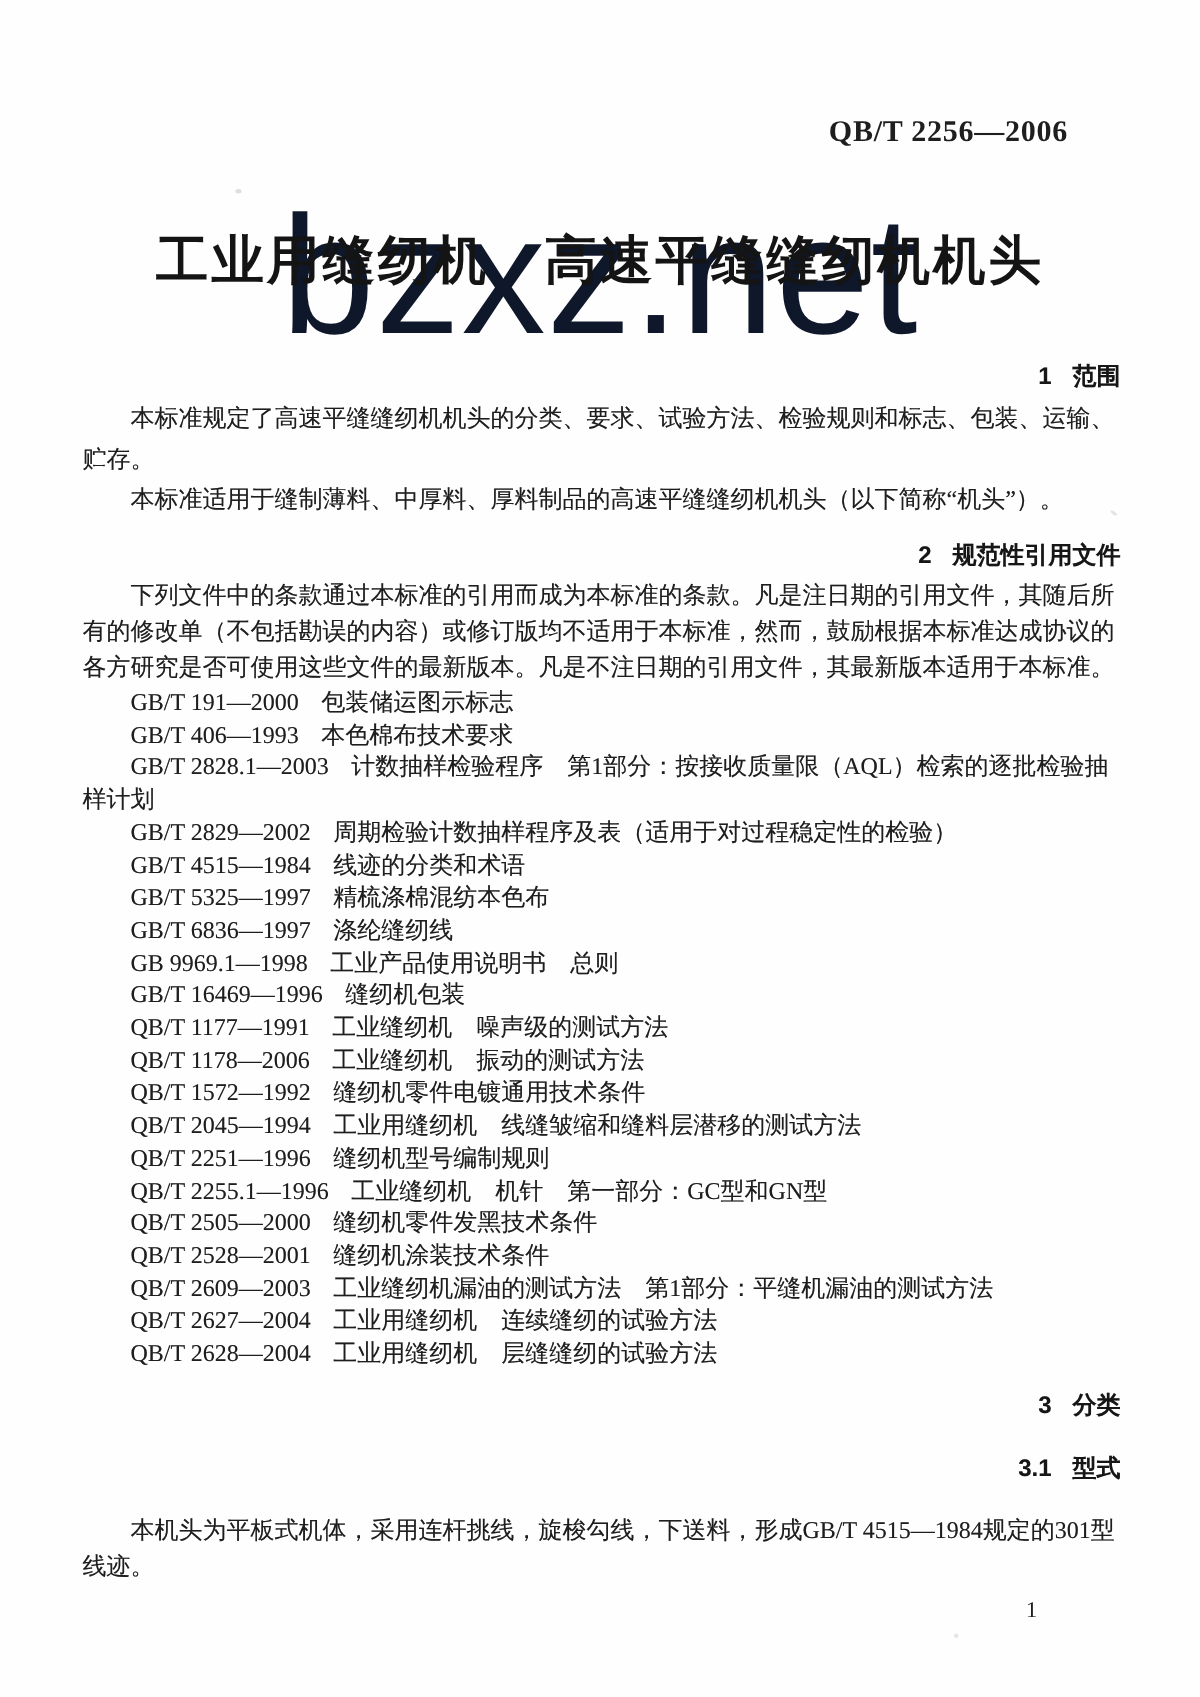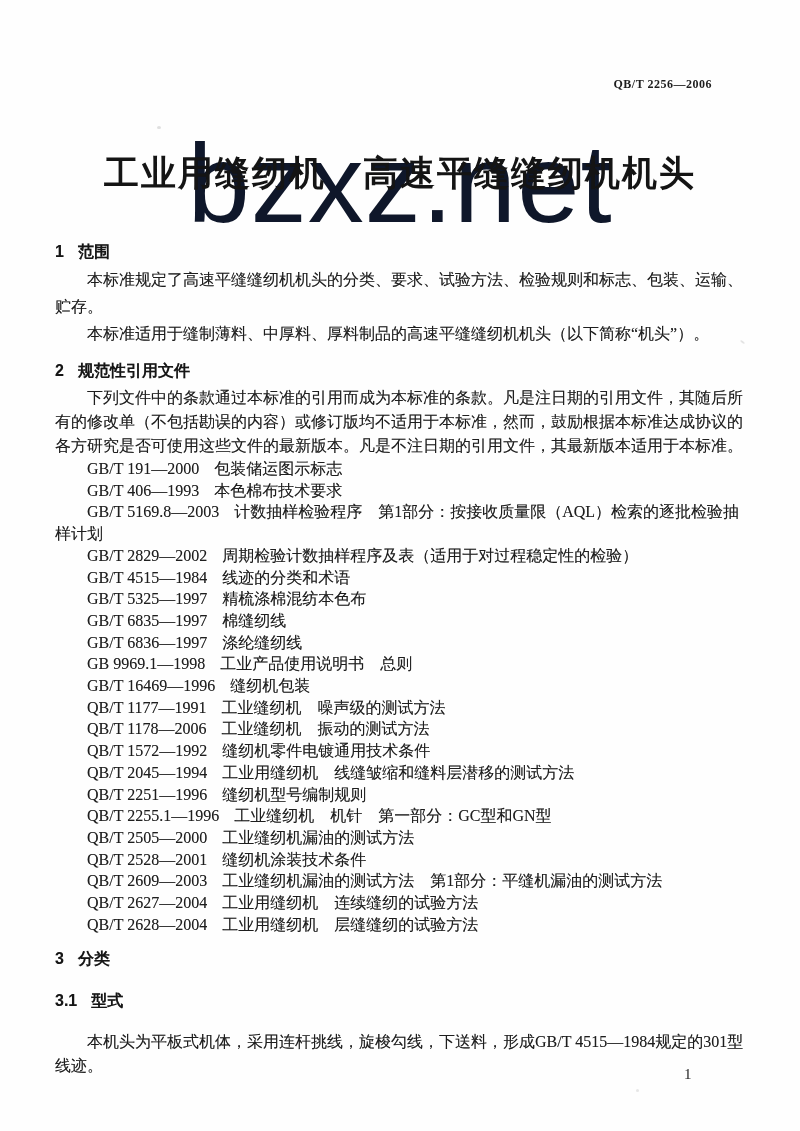--- a/index.html
+++ b/index.html
@@ -9,21 +9,21 @@
     position:relative;
     overflow:hidden;
     font-family:"Liberation Serif","DejaVu Serif",serif;
     color:#1e1e1e;
   }
   .page { position:absolute; inset:0; }
 
   .std-code {
     position:absolute; top:77px; right:88px;
     font-family:"Liberation Serif","DejaVu Serif",serif;
-    font-weight:bold; font-size:12px; letter-spacing:0.5px;
+    font-weight:bold; font-size:20px; letter-spacing:0.5px;
     z-index:3;
   }
 
   .watermark {
     position:absolute; top:128px; left:50%;
     transform:translateX(-50%);
     font-family:"Liberation Sans","DejaVu Sans",sans-serif;
     font-weight:normal; font-size:112px; line-height:112px;
     color:#0f172a; letter-spacing:1px;
     z-index:1; white-space:nowrap;
@@ -42,20 +42,21 @@
     position:absolute; top:240px; left:55px; width:692px;
     font-size:16px; z-index:2;
     text-shadow:0 0 0.4px rgba(40,40,40,0.45);
   }
   .content * { margin:0; }
 
   .sec-heading {
     font-family:"Liberation Sans","DejaVu Sans",sans-serif;
     font-weight:bold; font-size:16px; line-height:24px;
     color:#161616;
+    text-align:right;
   }
   .sec-heading .sec-num { margin-right:14px; }
   #s1h { margin-top:0; margin-bottom:2px; }
   #s2h { margin-top:12px; margin-bottom:0; }
   #s3h { margin-top:12px; margin-bottom:0; }
   #s31h { margin-top:19px; margin-bottom:0; line-height:22px; }
 
   .para { text-indent:32px; line-height:27px; }
   .intro-para { text-indent:32px; line-height:24px; margin-top:3px; }
   .final-para { text-indent:32px; line-height:24px; margin-top:18px; }
@@ -94,35 +95,34 @@
     <h3 class="sec-heading" id="s1h"><span class="sec-num">1</span><span>范围</span></h3>
     <p class="para">本标准规定了高速平缝缝纫机机头的分类、要求、试验方法、检验规则和标志、包装、运输、贮存。</p>
     <p class="para">本标准适用于缝制薄料、中厚料、厚料制品的高速平缝缝纫机机头（以下简称“机头”）。</p>
 
     <h3 class="sec-heading" id="s2h"><span class="sec-num">2</span><span>规范性引用文件</span></h3>
     <p class="intro-para">下列文件中的条款通过本标准的引用而成为本标准的条款。凡是注日期的引用文件，其随后所有的修改单（不包括勘误的内容）或修订版均不适用于本标准，然而，鼓励根据本标准达成协议的各方研究是否可使用这些文件的最新版本。凡是不注日期的引用文件，其最新版本适用于本标准。</p>
 
     <div class="ref-list">
       <div class="ref"><span class="ref-code">GB/T 191—2000</span><span class="ref-title">包装储运图示标志</span></div>
       <div class="ref"><span class="ref-code">GB/T 406—1993</span><span class="ref-title">本色棉布技术要求</span></div>
-      <div class="ref"><span class="ref-code">GB/T 5169.8—2003</span><span class="ref-title">计数抽样检验程序　第1部分：按接收质量限（AQL）检索的逐批检验抽样计划</span></div>
+      <div class="ref"><span class="ref-code">GB/T 2828.1—2003</span><span class="ref-title">计数抽样检验程序　第1部分：按接收质量限（AQL）检索的逐批检验抽样计划</span></div>
       <div class="ref"><span class="ref-code">GB/T 2829—2002</span><span class="ref-title">周期检验计数抽样程序及表（适用于对过程稳定性的检验）</span></div>
       <div class="ref"><span class="ref-code">GB/T 4515—1984</span><span class="ref-title">线迹的分类和术语</span></div>
       <div class="ref"><span class="ref-code">GB/T 5325—1997</span><span class="ref-title">精梳涤棉混纺本色布</span></div>
-      <div class="ref"><span class="ref-code">GB/T 6835—1997</span><span class="ref-title">棉缝纫线</span></div>
       <div class="ref"><span class="ref-code">GB/T 6836—1997</span><span class="ref-title">涤纶缝纫线</span></div>
       <div class="ref"><span class="ref-code">GB 9969.1—1998</span><span class="ref-title">工业产品使用说明书　总则</span></div>
       <div class="ref"><span class="ref-code">GB/T 16469—1996</span><span class="ref-title">缝纫机包装</span></div>
       <div class="ref"><span class="ref-code">QB/T 1177—1991</span><span class="ref-title">工业缝纫机　噪声级的测试方法</span></div>
       <div class="ref"><span class="ref-code">QB/T 1178—2006</span><span class="ref-title">工业缝纫机　振动的测试方法</span></div>
       <div class="ref"><span class="ref-code">QB/T 1572—1992</span><span class="ref-title">缝纫机零件电镀通用技术条件</span></div>
       <div class="ref"><span class="ref-code">QB/T 2045—1994</span><span class="ref-title">工业用缝纫机　线缝皱缩和缝料层潜移的测试方法</span></div>
       <div class="ref"><span class="ref-code">QB/T 2251—1996</span><span class="ref-title">缝纫机型号编制规则</span></div>
       <div class="ref"><span class="ref-code">QB/T 2255.1—1996</span><span class="ref-title">工业缝纫机　机针　第一部分：GC型和GN型</span></div>
-      <div class="ref"><span class="ref-code">QB/T 2505—2000</span><span class="ref-title">工业缝纫机漏油的测试方法</span></div>
+      <div class="ref"><span class="ref-code">QB/T 2505—2000</span><span class="ref-title">缝纫机零件发黑技术条件</span></div>
       <div class="ref"><span class="ref-code">QB/T 2528—2001</span><span class="ref-title">缝纫机涂装技术条件</span></div>
       <div class="ref"><span class="ref-code">QB/T 2609—2003</span><span class="ref-title">工业缝纫机漏油的测试方法　第1部分：平缝机漏油的测试方法</span></div>
       <div class="ref"><span class="ref-code">QB/T 2627—2004</span><span class="ref-title">工业用缝纫机　连续缝纫的试验方法</span></div>
       <div class="ref"><span class="ref-code">QB/T 2628—2004</span><span class="ref-title">工业用缝纫机　层缝缝纫的试验方法</span></div>
     </div>
 
     <h3 class="sec-heading" id="s3h"><span class="sec-num">3</span><span>分类</span></h3>
     <h3 class="sec-heading" id="s31h"><span class="sec-num">3.1</span><span>型式</span></h3>
     <p class="final-para">本机头为平板式机体，采用连杆挑线，旋梭勾线，下送料，形成GB/T 4515—1984规定的301型线迹。</p>
 

